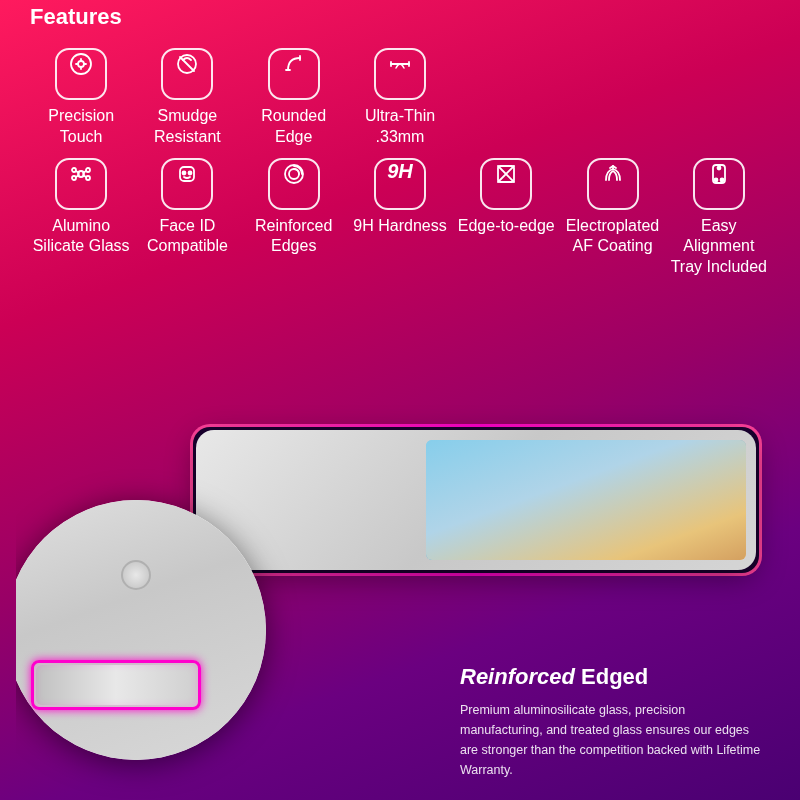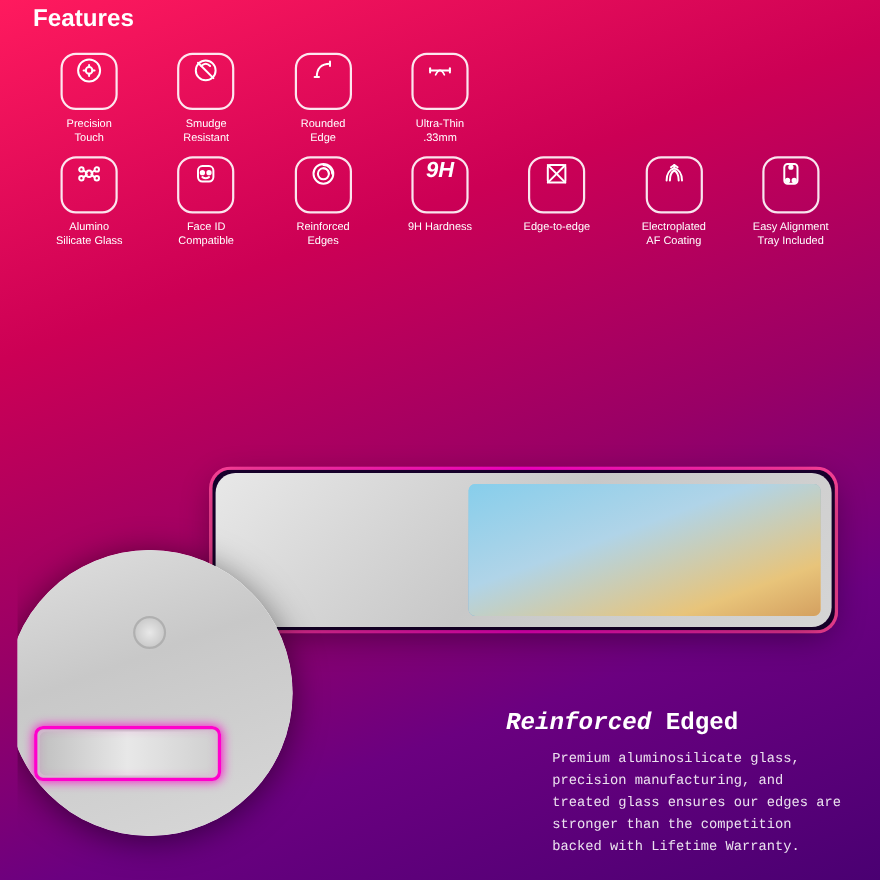--- a/index.html
+++ b/index.html
@@ -52,35 +52,34 @@
       display: flex;
       align-items: flex-start;
       justify-content: center;
       margin-bottom: 6px;
       color: white;
       font-size: 22px;
     }
 
     .feature-label {
       color: #ffffff;
-      font-size: 10px;
+      font-size: 16px;
       line-height: 1.3;
       font-weight: 400;
       text-align: center;
     }
 
     
     .bottom-section {
       position: absolute;
       bottom: 0;
       left: 16px;
       right: 0;
       height: 420px;
       overflow: hidden;
-      font-family: Liberation Mono, monospace;
     }
 
     
     .phone-body {
       position: absolute;
       top: 20px;
       left: 120px;
       width: 620px;
       height: 200px;
     }
@@ -200,21 +199,20 @@
     }
 
     .info-title span.highlight {
       font-style: italic;
     }
 
     .info-body {
       color: rgba(255,255,255,0.88);
       font-size: 12.5px;
       line-height: 1.6;
-      margin-left: 42px;
     }
 
     
     svg {
       width: 28px;
       height: 28px;
       fill: none;
       stroke: white;
       stroke-width: 1.8;
       stroke-linecap: round;

